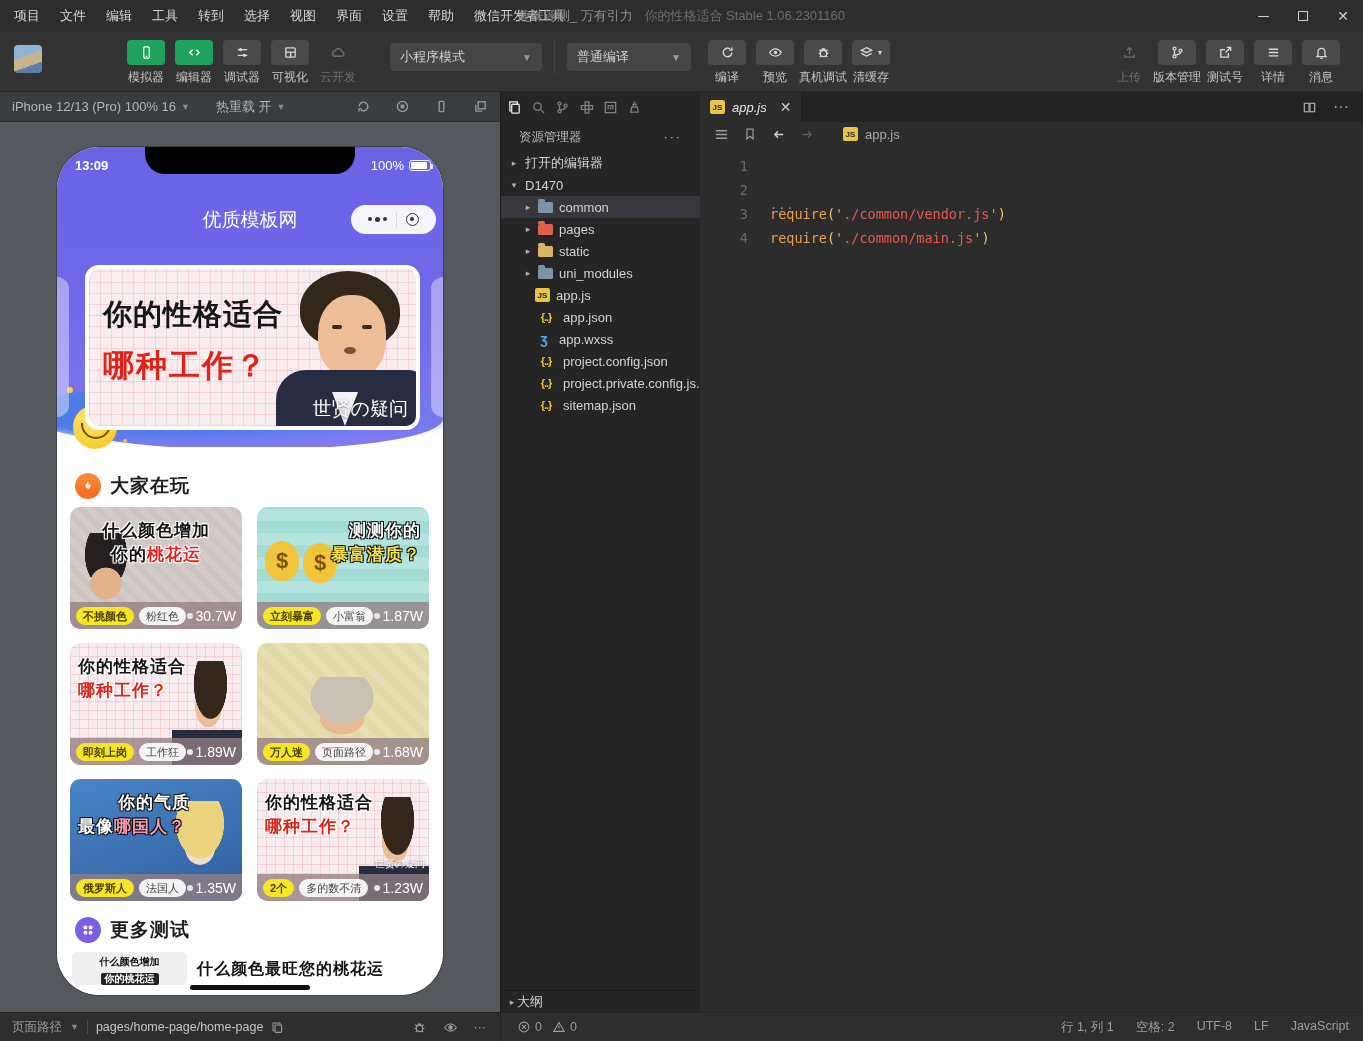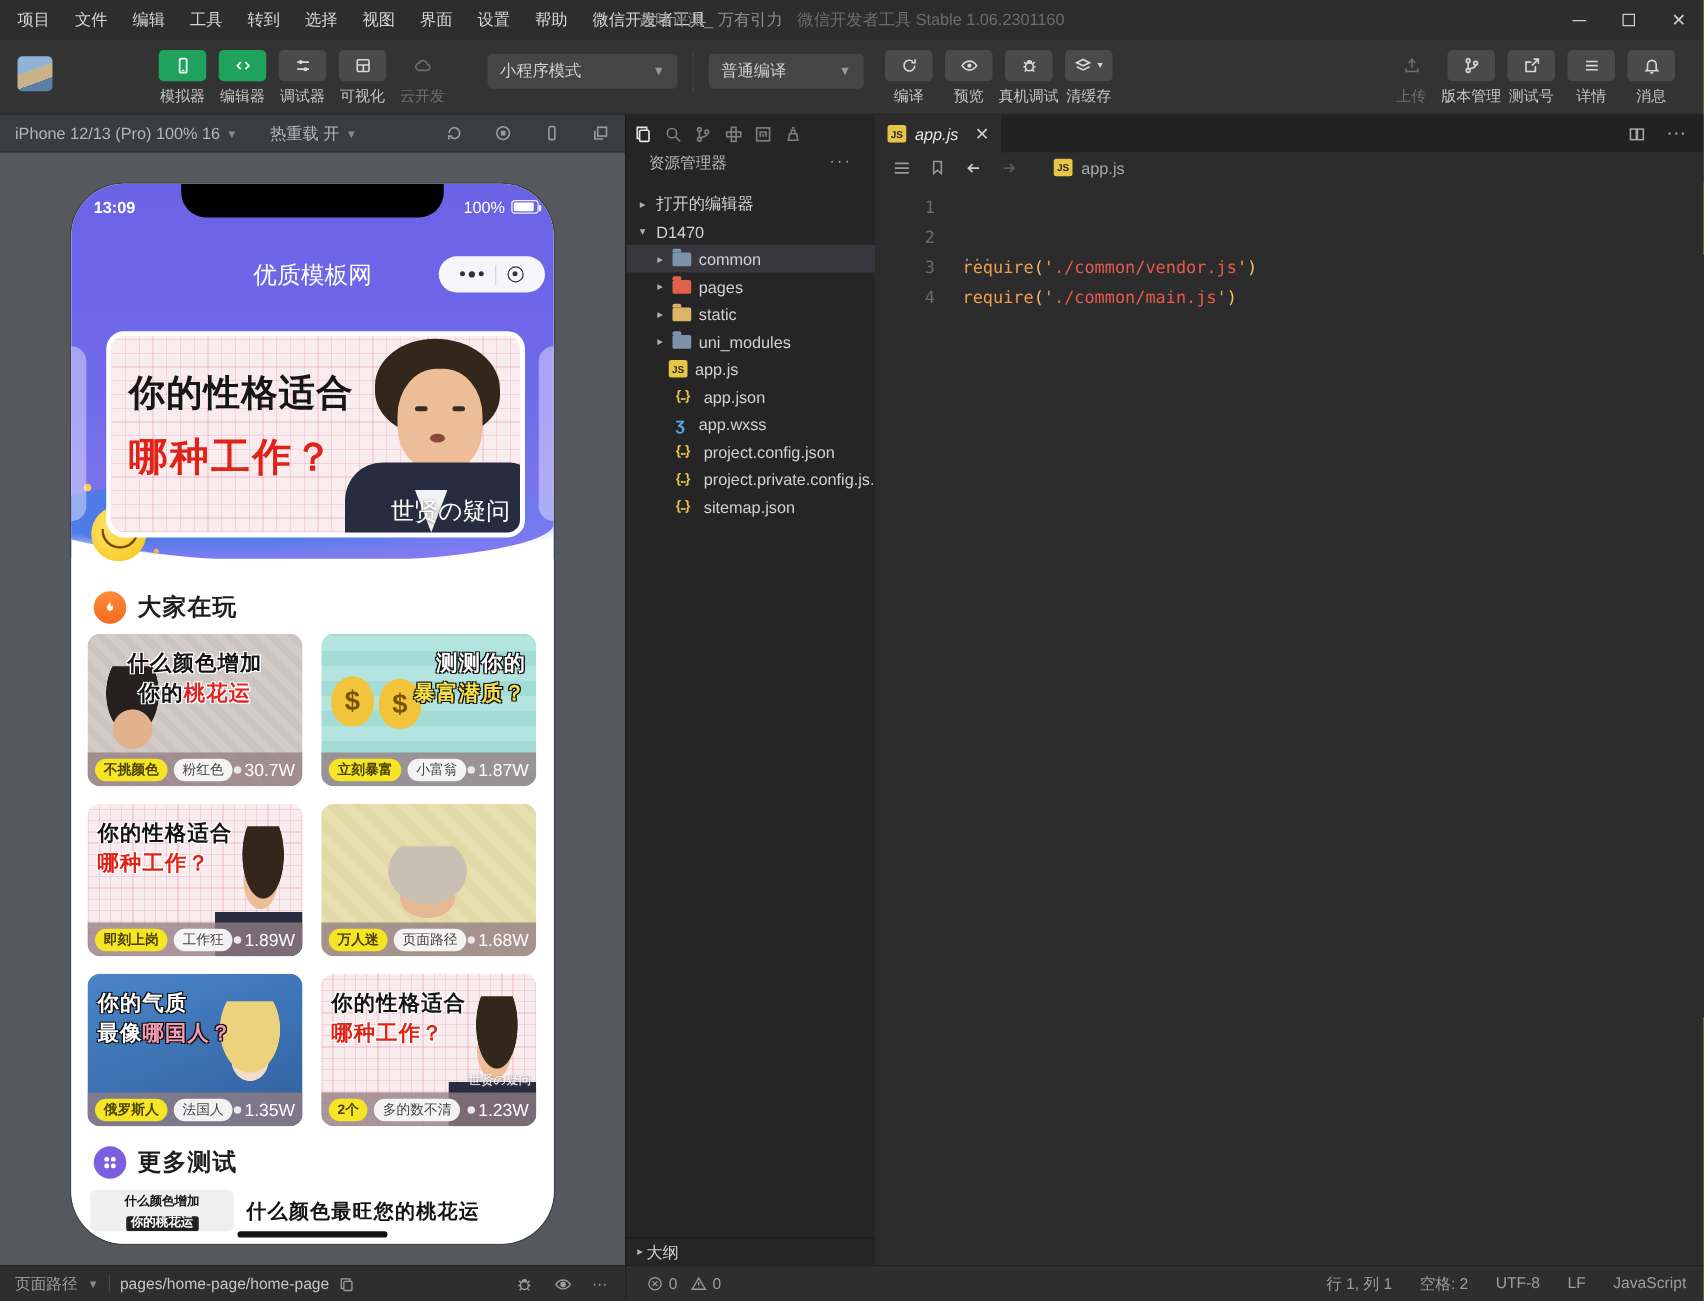--- a/index.html
+++ b/index.html
@@ -1,18 +1,18 @@
 <!DOCTYPE html>
 <html><head>
 <meta charset="utf-8">
 <style>
   * { margin:0; padding:0; box-sizing:border-box; }
   html,body { background:#1a1a1a; }
   body { font-family:"Liberation Sans","DejaVu Sans",sans-serif; }
-  .app { position:relative; width:1363px; height:1041px; background:#bef264; overflow:hidden; color:#ccc; }
+  .app { position:relative; width:1363px; height:1041px; background:#c4b5fd; overflow:hidden; color:#ccc; }
 
   
   .titlebar { position:relative; height:32px; background:#2d2d2d; display:flex; align-items:center; }
   .menus { display:flex; height:100%; align-items:center; padding-left:4px; }
   .menu-item { padding:0 10px; font-size:13px; color:#d6d6d6; line-height:32px; cursor:default; }
   .wintitle { position:absolute; left:0; right:0; text-align:center; font-size:13px; pointer-events:none; }
   .wintitle .t1 { color:#8f8f8f; }
   .wintitle .t2 { color:#6d6d6d; margin-left:8px; }
   .winctrls { position:absolute; right:0; top:0; height:32px; display:flex; }
   .wbtn { width:40px; height:32px; display:flex; align-items:center; justify-content:center; color:#cfcfcf; font-size:14px; }
@@ -124,21 +124,21 @@
   .more-item-thumb { position:absolute; left:15px; top:805px; width:115px; height:33px; border-radius:5px; overflow:hidden; background:#efefef; text-align:center; }
   .more-item-thumb .m1 { font-size:10px; font-weight:bold; color:#141414; line-height:13px; margin-top:3px; letter-spacing:0; }
   .more-item-thumb .m2 { font-size:10px; font-weight:bold; line-height:12px; background:#222; color:#fff; display:inline-block; padding:0 4px; border-radius:2px; }
   .more-title { position:absolute; left:140px; top:812px; font-size:16px; font-weight:bold; color:#141414; letter-spacing:1px; }
   .home-ind { position:absolute; left:133px; top:838px; width:120px; height:5px; border-radius:3px; background:#111; }
 
   
   .explorer { width:200px; background:#252526; border-left:1px solid #1c1c1c; display:flex; flex-direction:column; font-size:13px; position:relative; }
   .xstrip { height:30px; display:flex; align-items:center; padding:0 6px; gap:9px; color:#7f7f7f; }
   .xstrip .ic.on { color:#e6e6e6; }
-  .xhead { height:30px; display:flex; padding:0 18px; color:#b9b9b9; font-size:12.5px; }
+  .xhead { height:30px; display:flex; align-items:center; padding:0 18px; color:#b9b9b9; font-size:12.5px; }
   .xhead .more { margin-left:auto; color:#b0b0b0; letter-spacing:2px; }
   .xtree { flex:1; overflow:hidden; }
   .trow { height:22px; display:flex; align-items:center; color:#d2d2d2; white-space:nowrap; }
   .trow.sel { background:#37373d; }
   .trow .arrow { width:10px; font-size:9px; color:#b0b0b0; text-align:center; flex:0 0 auto; }
   .trow .flab { margin-left:6px; }
   .folder { width:15px; height:11px; border-radius:1.5px; position:relative; flex:0 0 auto; }
   .folder::before { content:""; position:absolute; left:0; top:-3px; width:7px; height:3px; border-radius:1.5px 1.5px 0 0; background:inherit; }
   .f-slate { background:#7d93aa; } .f-red { background:#e0604a; } .f-yellow { background:#dcb465; }
   .fjs { width:15px; height:14px; background:#e8c545; color:#2b2b2b; border-radius:2px; font-size:8px; font-weight:bold; display:flex; align-items:center; justify-content:center; flex:0 0 auto; }
@@ -189,21 +189,21 @@
         <div class="menu-item">转到</div>
         <div class="menu-item">选择</div>
         <div class="menu-item">视图</div>
         <div class="menu-item">界面</div>
         <div class="menu-item">设置</div>
         <div class="menu-item">帮助</div>
         <div class="menu-item">微信开发者工具</div>
       </nav>
     <div class="wintitle">
       <span class="t1">趣味评测_ 万有引力</span>
-      <span class="t2">微信开发者工具 Stable 1.06.2301160</span>
+      <span class="t2">你的性格适合 Stable 1.06.2301160</span>
     </div>
     <div class="winctrls">
       <div class="wbtn">
           <span class="mn"></span>
         </div>
       <div class="wbtn">
           <span class="sq"></span>
         </div>
       <div class="wbtn">
           <span>✕</span>
@@ -536,21 +536,21 @@
                   <span class="views">
                     <i></i>
                     <span>1.68W</span>
                   </span>
                 </div>
               </div>
               <div class="qcard" style="left: 13px; top: 632px;">
                 <div class="art art-5">
                   <div class="fig fig-5"></div>
                   <div class="qtext left ob">
-                    <div><span style="color: rgb(255, 255, 255);">你的气质</span></div>
+                    <div><span style="color: rgb(255, 255, 255); margin-left: 40px;">你的气质</span></div>
                     <div><span style="color: rgb(255, 255, 255);">最像</span><span style="color: rgb(245, 154, 176);">哪国人？</span></div>
                   </div>
                 </div>
                 <div class="qbar">
                   <span class="pill y">俄罗斯人</span>
                   <span class="pill w">法国人</span>
                   <span class="views">
                     <i></i>
                     <span>1.35W</span>
                   </span>

